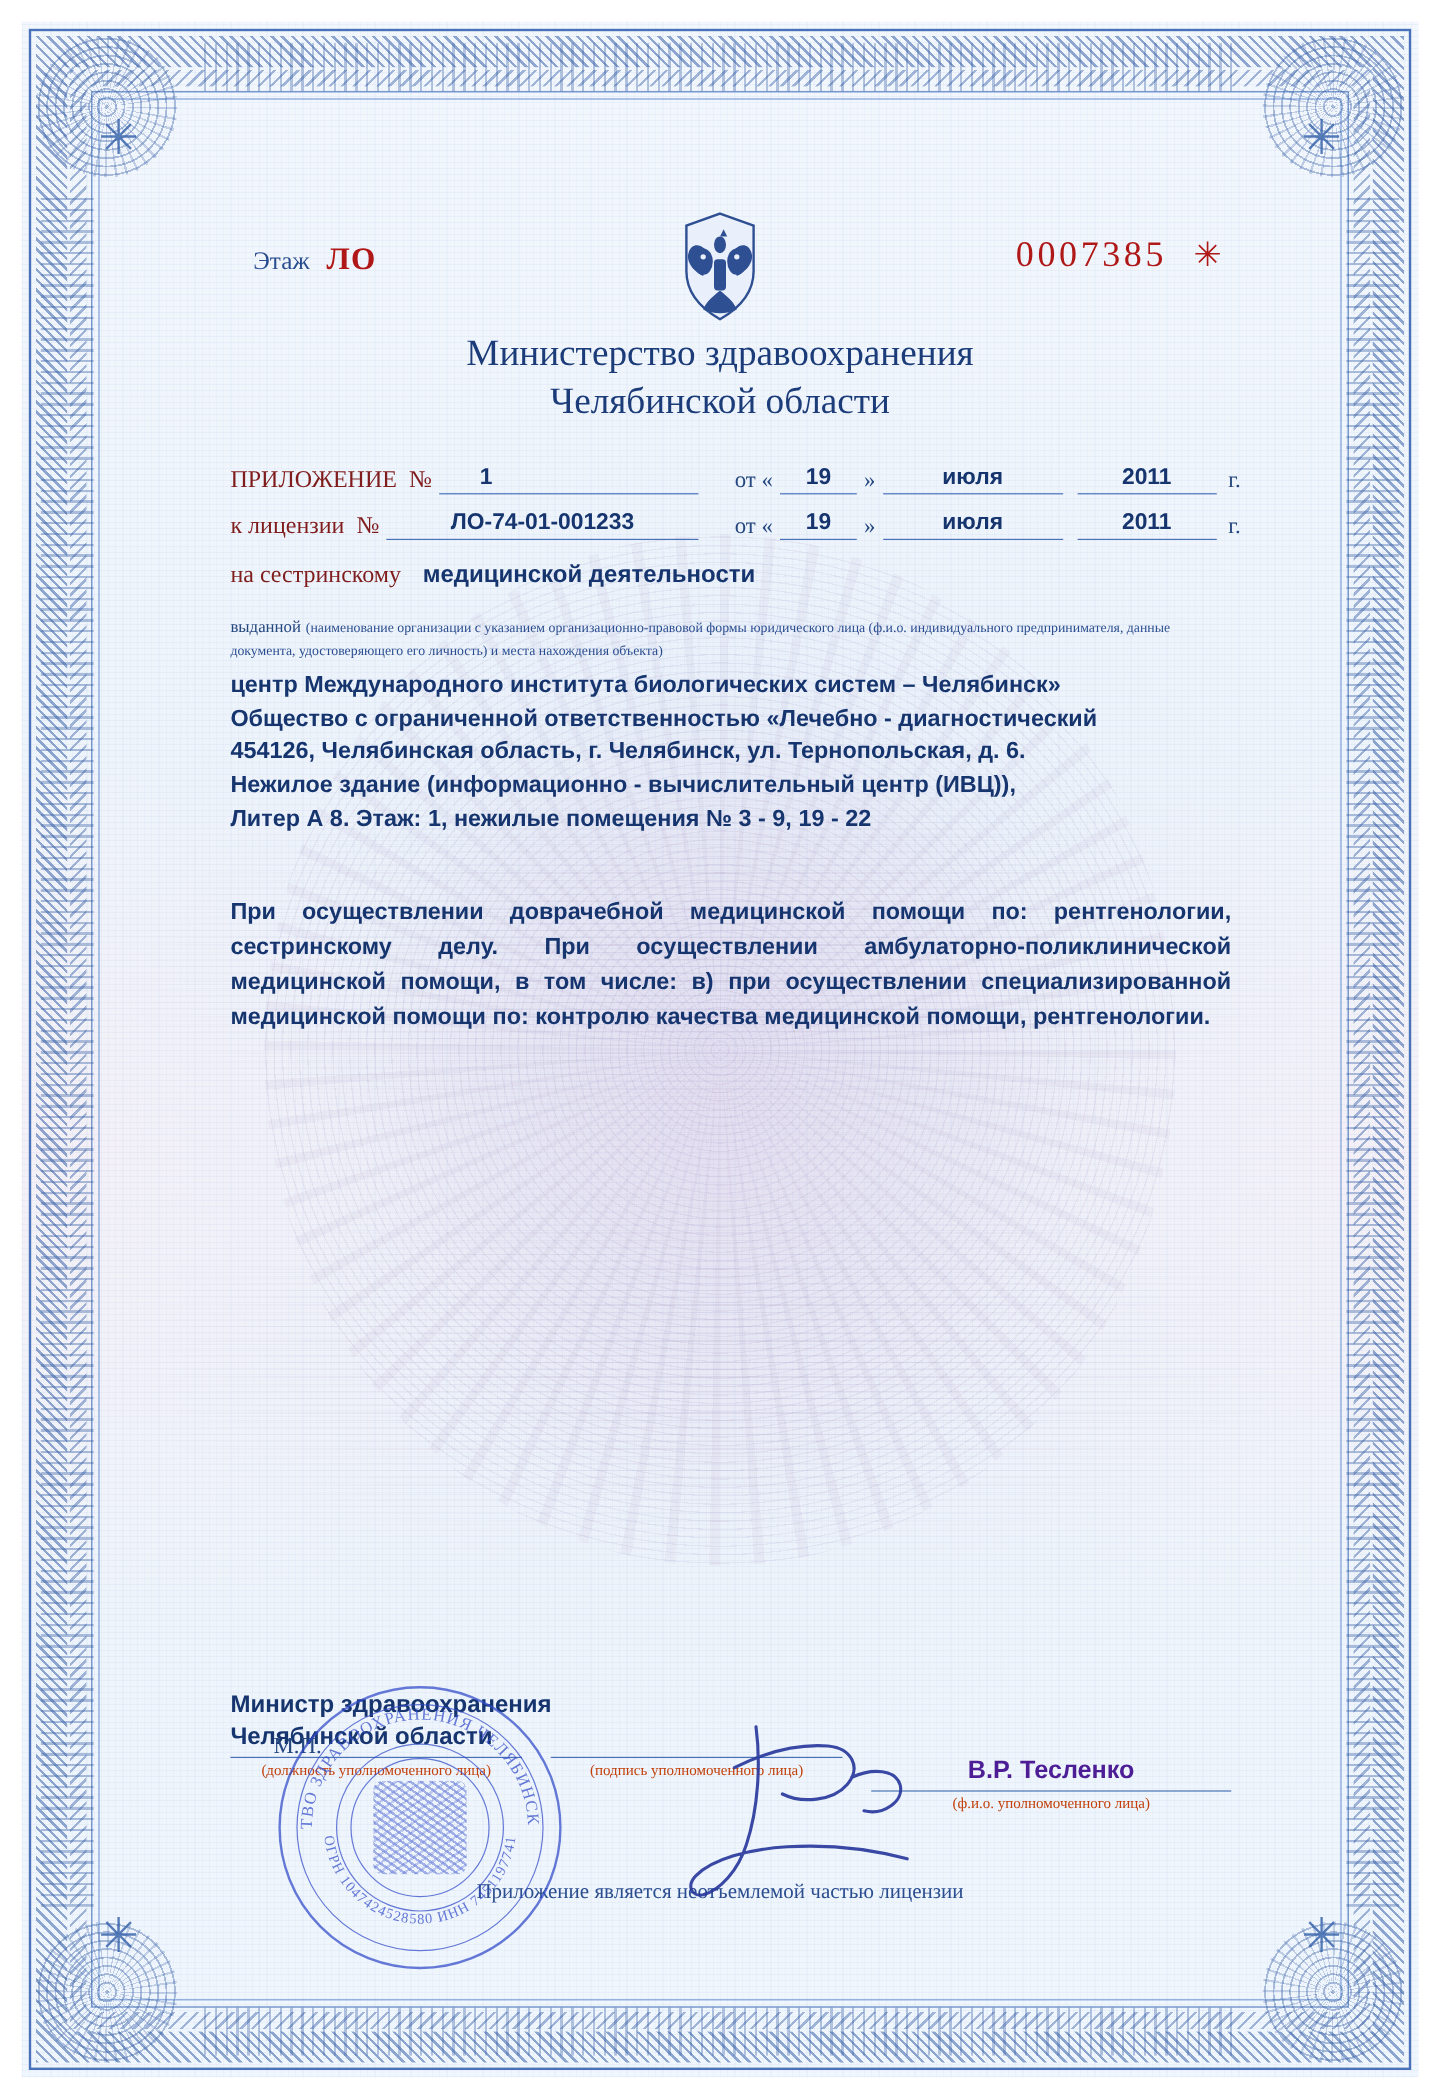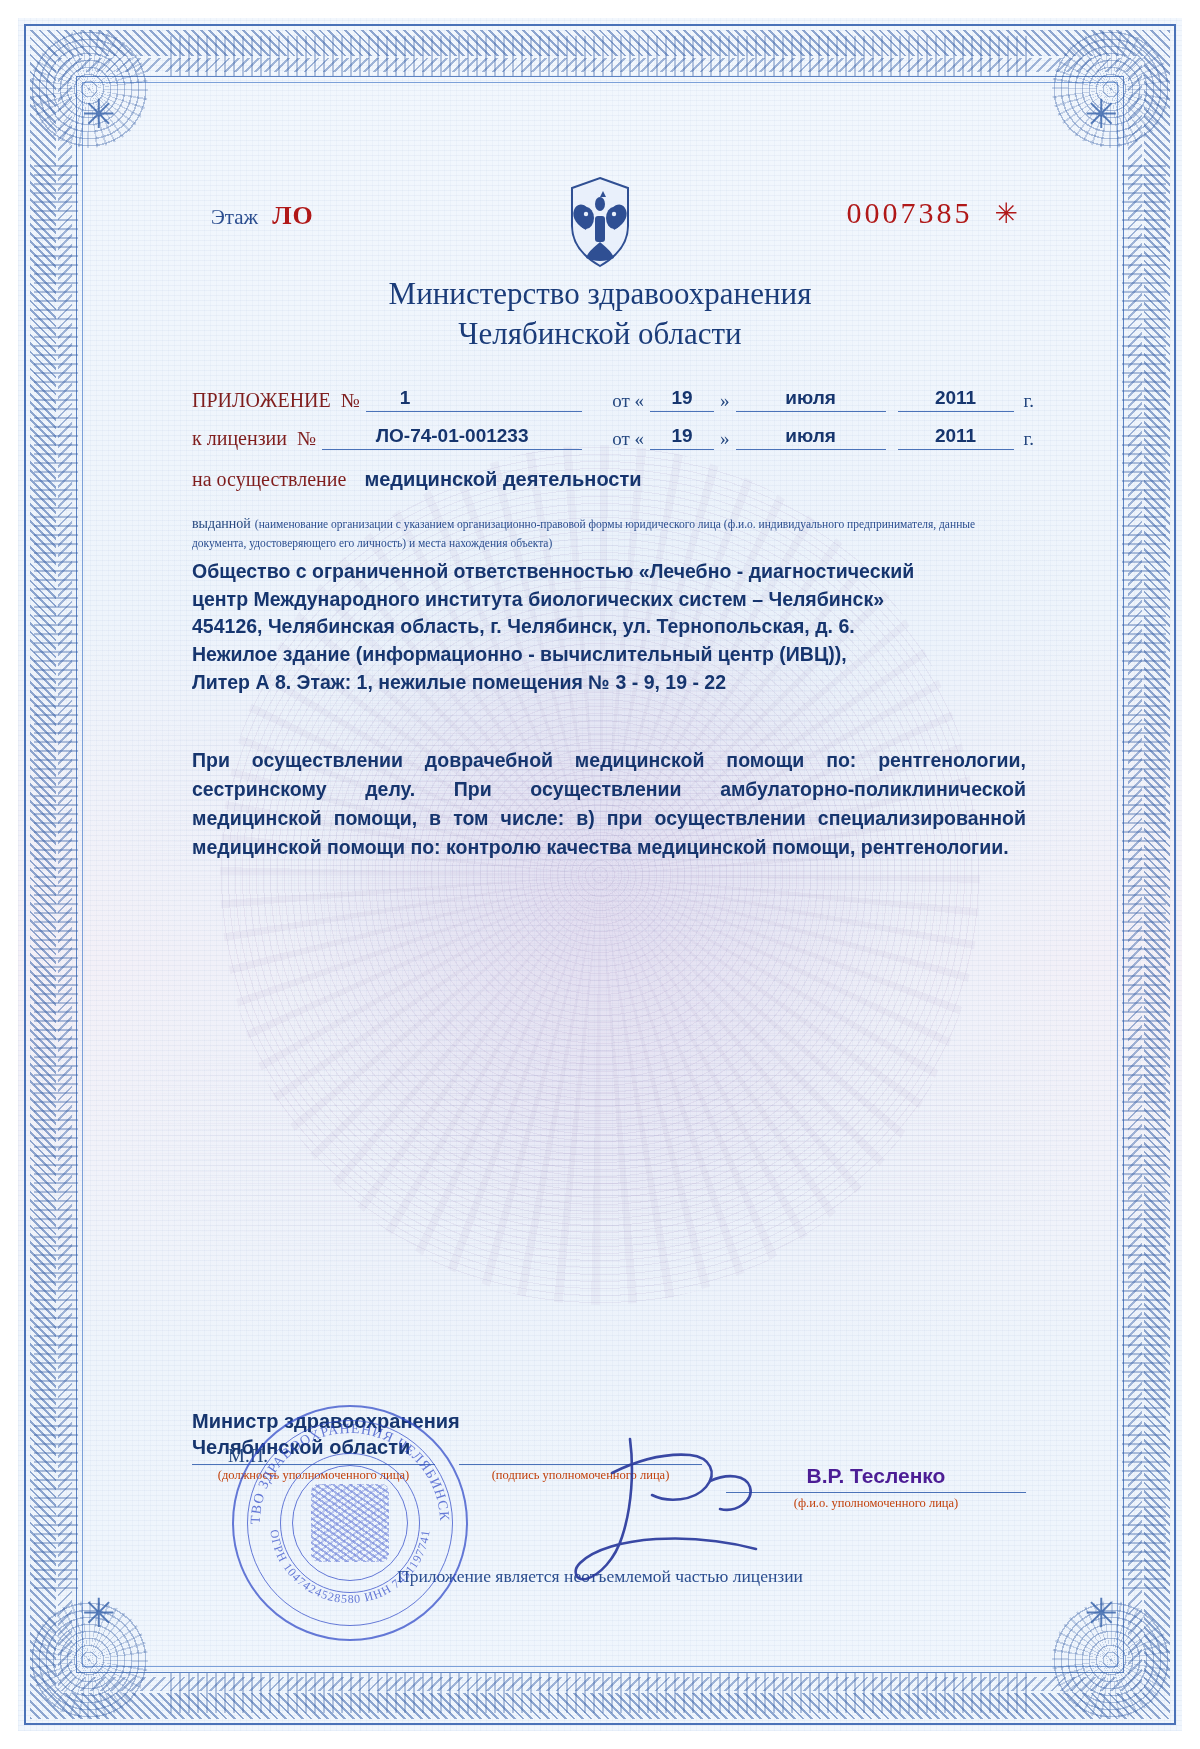--- a/index.html
+++ b/index.html
@@ -281,32 +281,32 @@
           <span class="val">июля</span>
         </span>
         <span class="line" style="max-width:116px">
           <span class="val">2011</span>
         </span>
         <span class="sm" style="margin-left:4px">г.</span>
       </div>
     </div>
 
     <div class="activity">
-      <span class="lbl">на осуществление</span>
+      <span class="lbl">на сестринскому</span>
       <span class="v">медицинской деятельности</span>
     </div>
 
     <div class="issued">
       <div>
         <span class="issued-head">выданной</span>
         <span class="issued-note">(наименование организации с указанием организационно-правовой формы юридического лица (ф.и.о. индивидуального предпринимателя, данные документа, удостоверяющего его личность) и места нахождения объекта)</span>
       </div>
       <div class="issued-body">
+        <div>центр Международного института биологических систем – Челябинск»</div>
         <div>Общество с ограниченной ответственностью «Лечебно - диагностический</div>
-        <div>центр Международного института биологических систем – Челябинск»</div>
         <div>454126, Челябинская область, г. Челябинск, ул. Тернопольская, д. 6.</div>
         <div>Нежилое здание (информационно - вычислительный центр (ИВЦ)),</div>
         <div>Литер А 8. Этаж: 1, нежилые помещения № 3 - 9, 19 - 22</div>
       </div>
     </div>
 
     <div class="nomen">
       <div class="nomen-body">При осуществлении доврачебной медицинской помощи по: рентгенологии, сестринскому делу. При осуществлении амбулаторно-поликлинической медицинской помощи, в том числе: в) при осуществлении специализированной медицинской помощи по: контролю качества медицинской помощи, рентгенологии.</div>
     </div>
 

